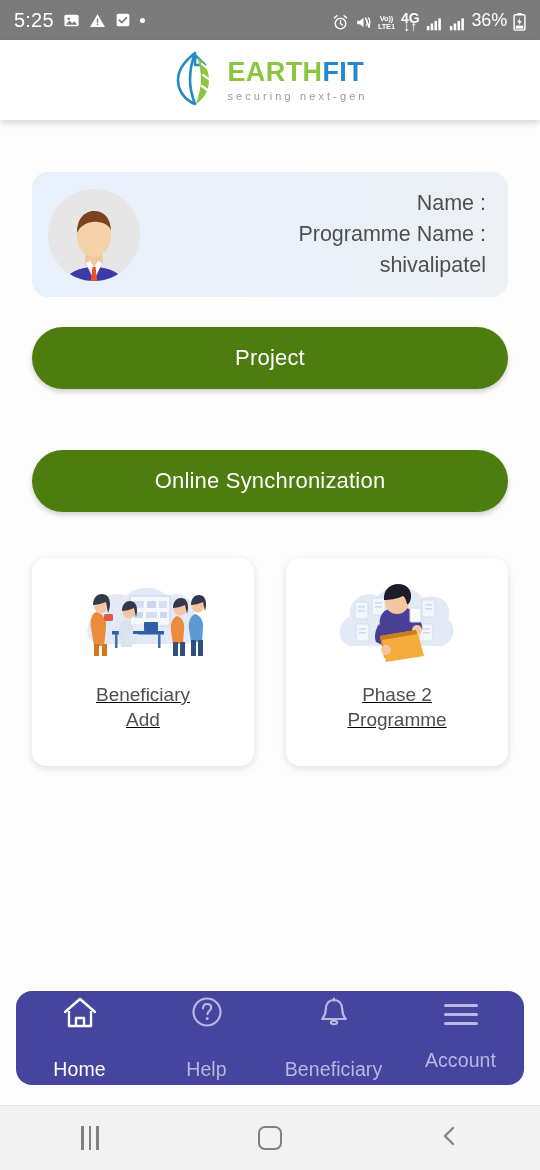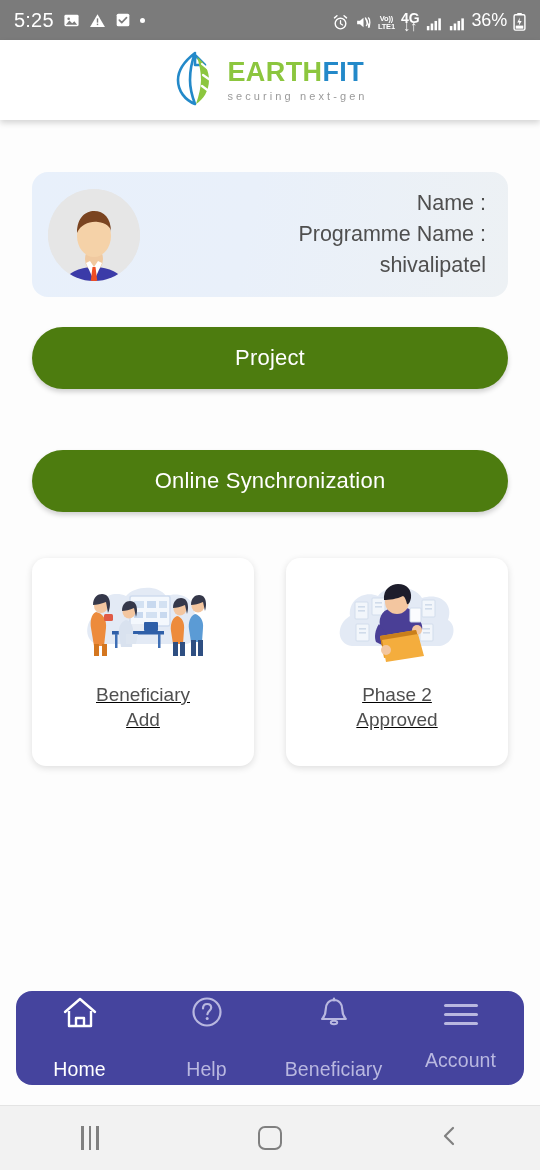--- a/index.html
+++ b/index.html
@@ -310,21 +310,21 @@
             <circle cx="95" cy="50" r="5" fill="#f3c6a0"></circle>
             <rect x="88" y="28" width="11" height="14" rx="1" fill="#fbfcfe" stroke="#d2ddec" stroke-width="1"></rect>
             <path d="M58 56 L94 50 L100 72 L62 78 Z" fill="#f0a22e"></path>
             <path d="M58 56 L94 50 L97 60 L60 66 Z" fill="#c97f1c"></path>
             <path d="M60 60 L96 54 L102 76 L64 82 Z" fill="#f4ad3d"></path>
             <circle cx="64" cy="70" r="5" fill="#f3c6a0"></circle>
           </svg>
         </span>
         <span class="tile-label">
           <span>Phase 2</span><br>
-          <span>Approved</span>
+          <span>Programme</span>
         </span>
       </div>
 
     </div>
   </div>
 
   <div class="bottomnav">
     <div class="navitem active">
       <span>
         <svg width="38" height="34" viewBox="0 0 38 34">

